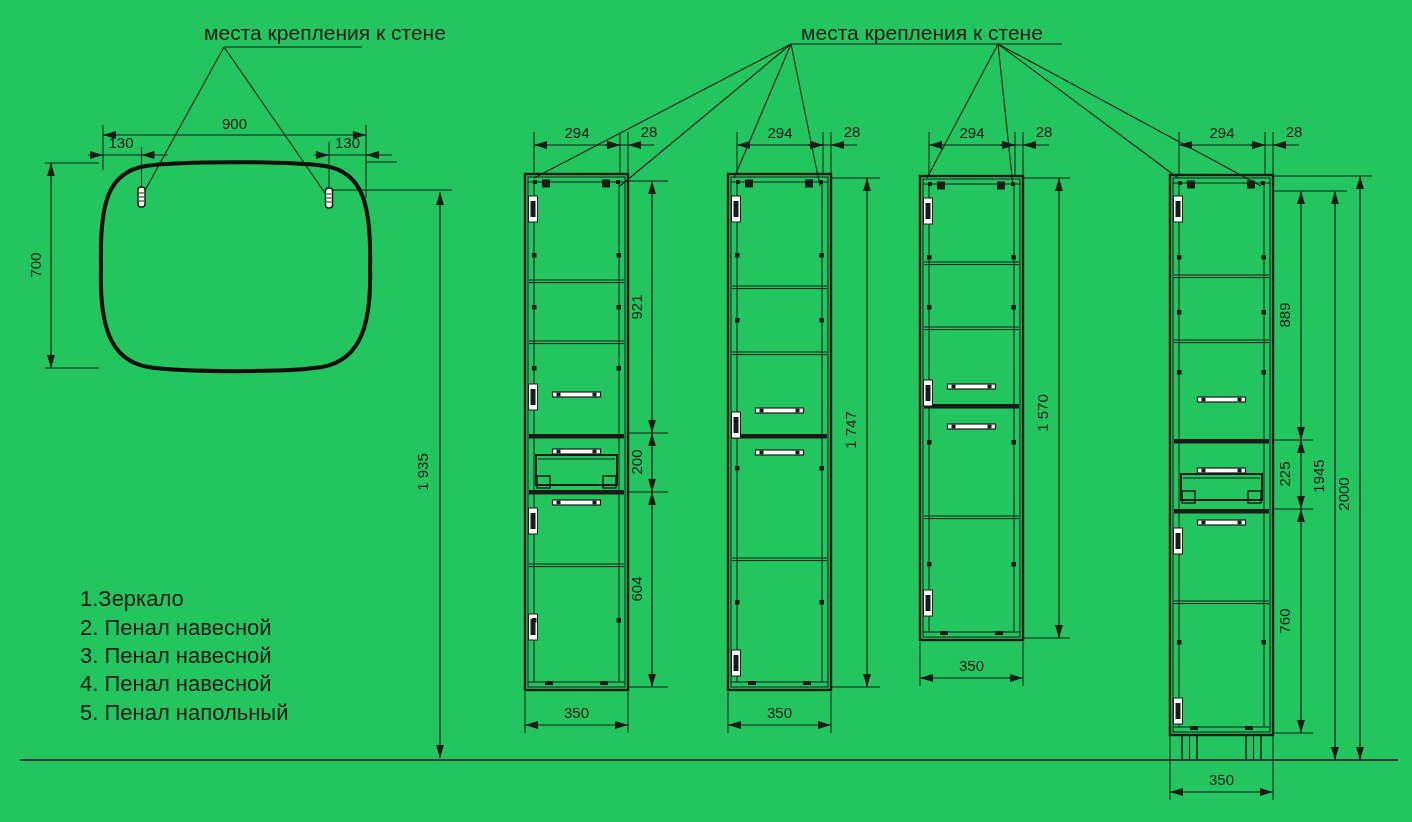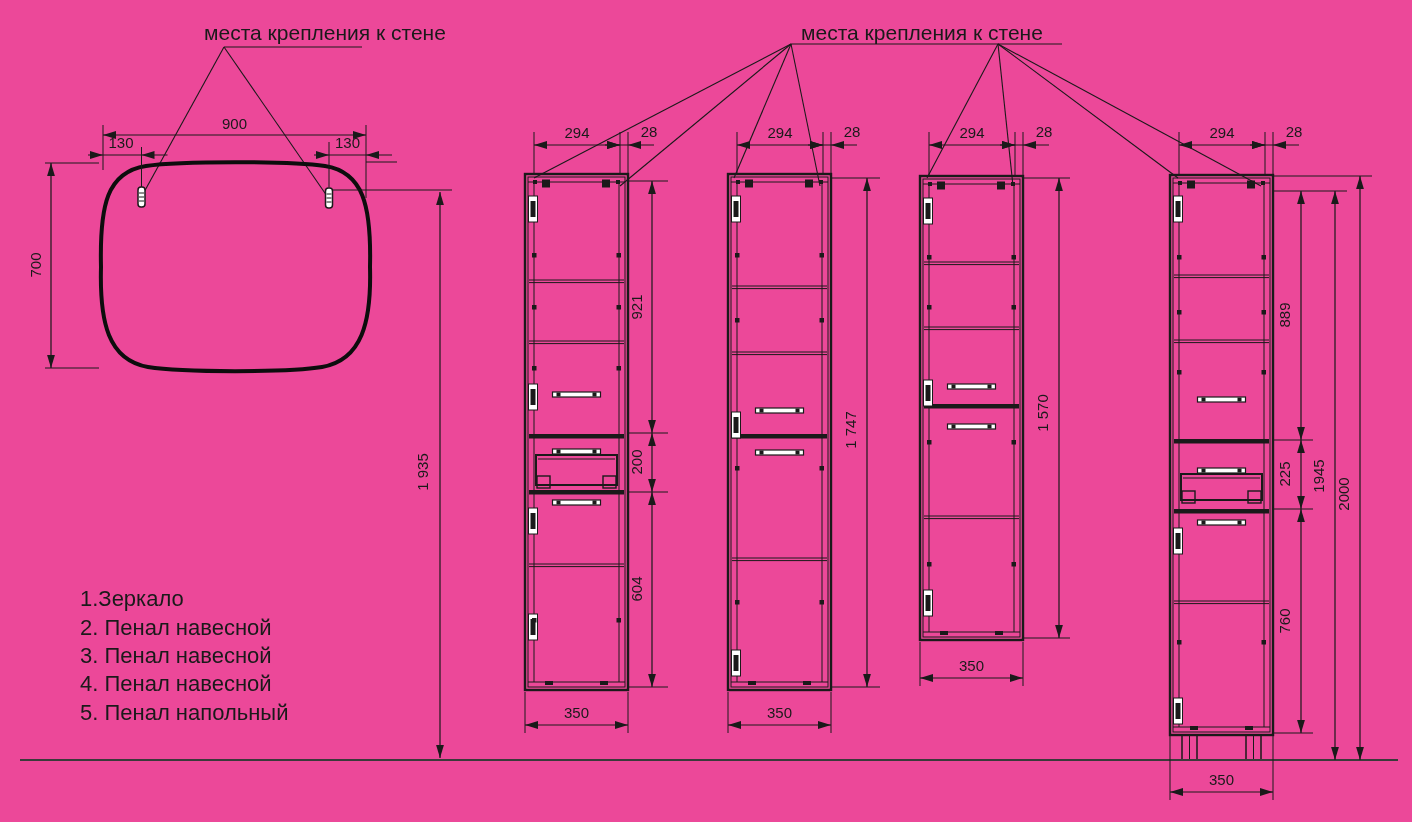--- a/index.html
+++ b/index.html
@@ -1,16 +1,16 @@
 <!DOCTYPE html>
 <html><head>
 <meta charset="utf-8">
 <style>
   html,body{margin:0;padding:0;background:#ffffff;}
-  #stage{position:relative;width:1412px;height:822px;background:#ec4899;overflow:hidden;
+  #stage{position:relative;width:1412px;height:822px;background:#22c55e;overflow:hidden;
          font-family:"Liberation Sans", sans-serif;}
   svg text{font-family:"Liberation Sans", sans-serif;fill:#1a1a1a;}
 </style>
 </head>
 <body>
 
 <div id="stage">
   <svg id="scene" width="1412" height="822" viewBox="0 0 1412 822">
       <g>
         <text x="325" y="40" font-size="21" text-anchor="middle">места крепления к стене</text>

